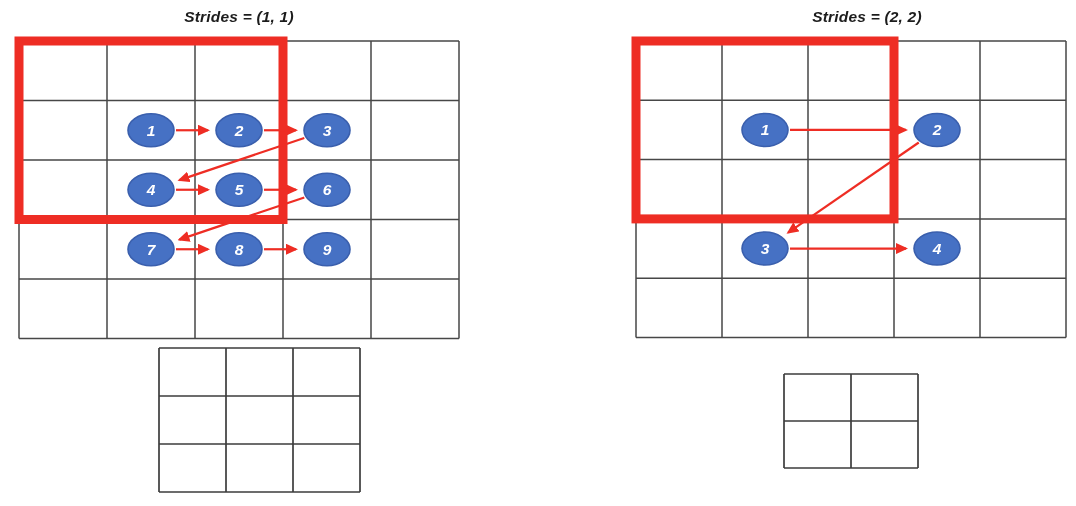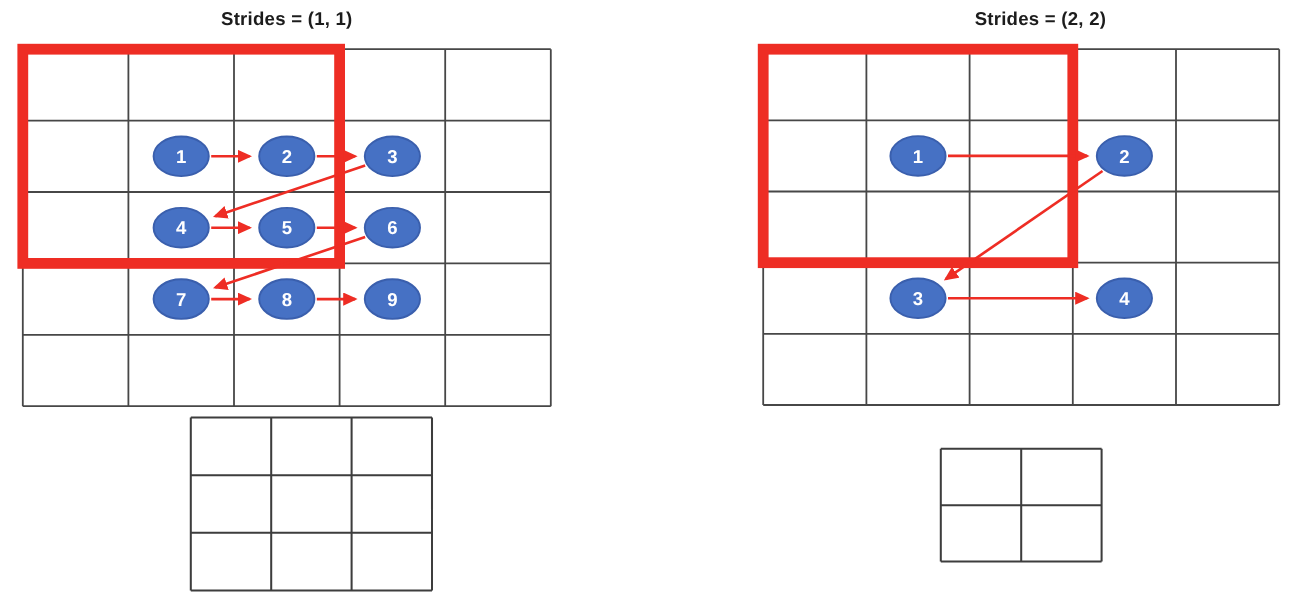--- a/index.html
+++ b/index.html
@@ -7,20 +7,21 @@
     padding: 0;
     background: #ffffff;
     font-family: "Liberation Sans", sans-serif;
   }
   #stage {
     position: relative;
     width: 1076px;
     height: 506px;
     background: #ffffff;
     overflow: hidden;
+    font-style: italic;
   }
   .diagram-title {
     position: absolute;
     top: 8px;
     text-align: center;
     font-weight: bold;
     font-size: 15.5px;
     letter-spacing: 0.2px;
     color: #1c1c1c;
     font-family: "Liberation Sans", sans-serif;

